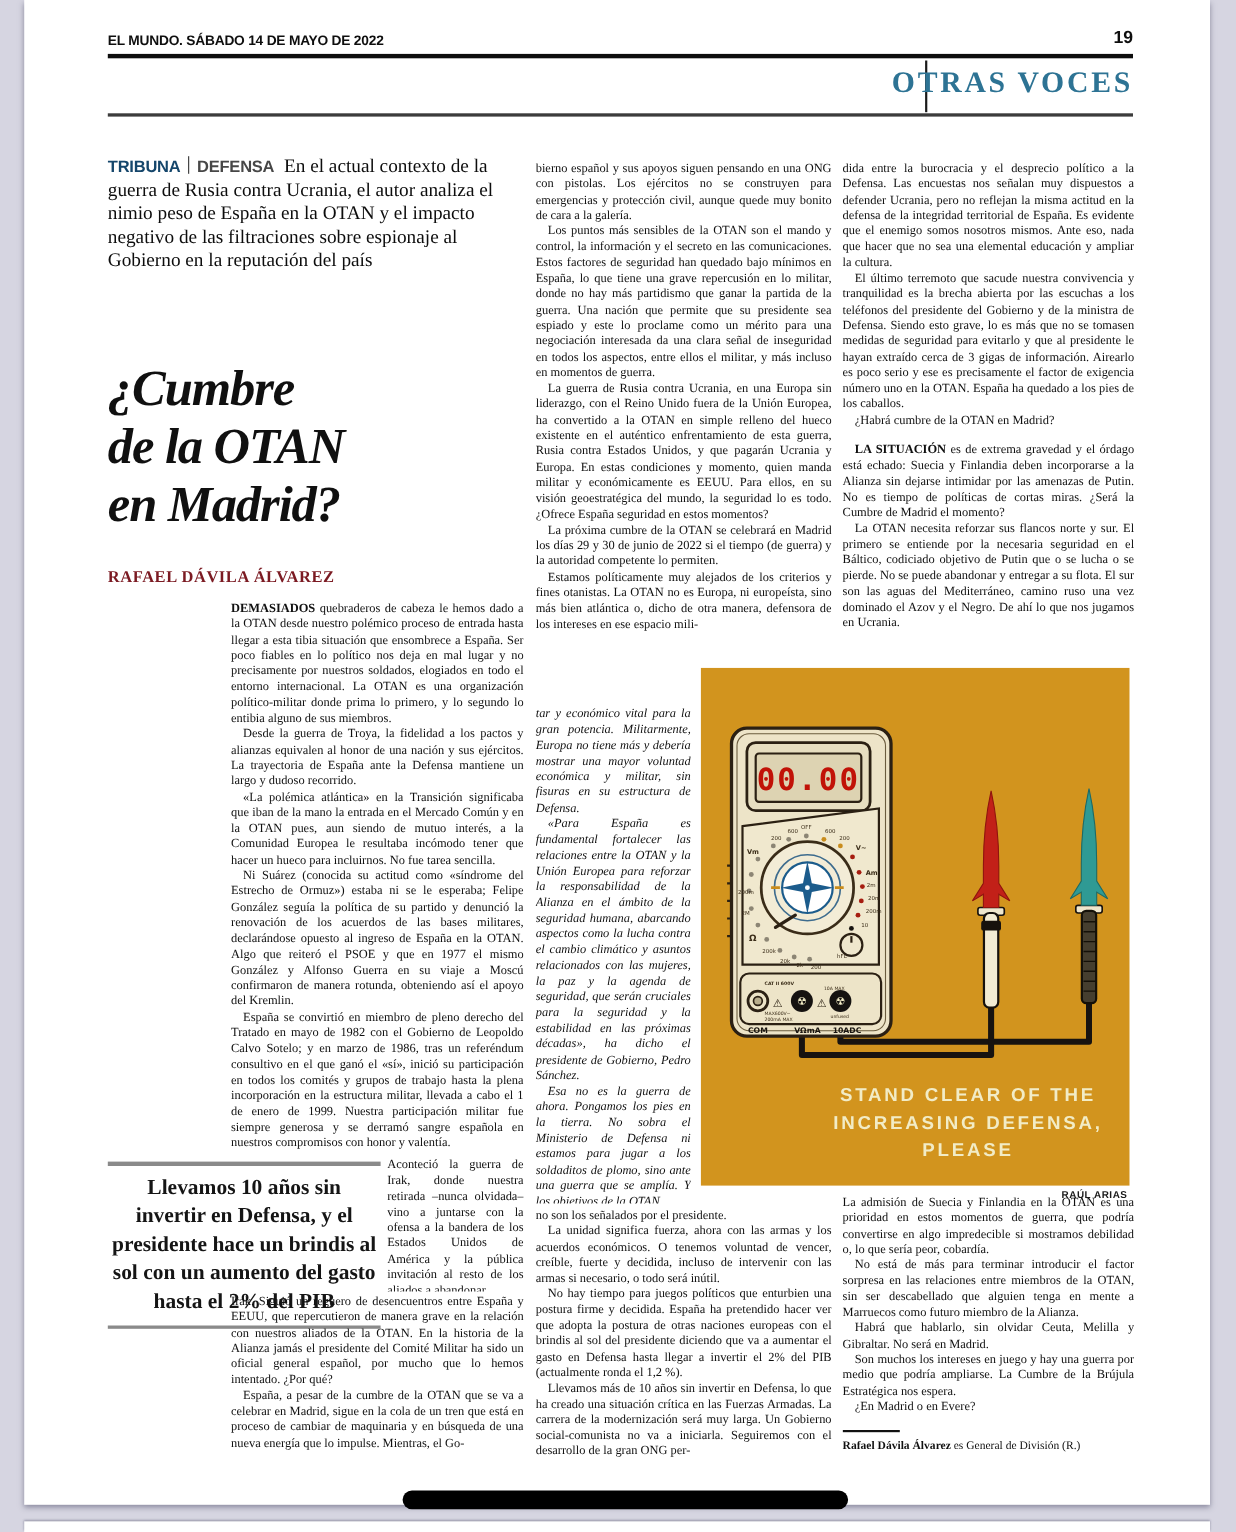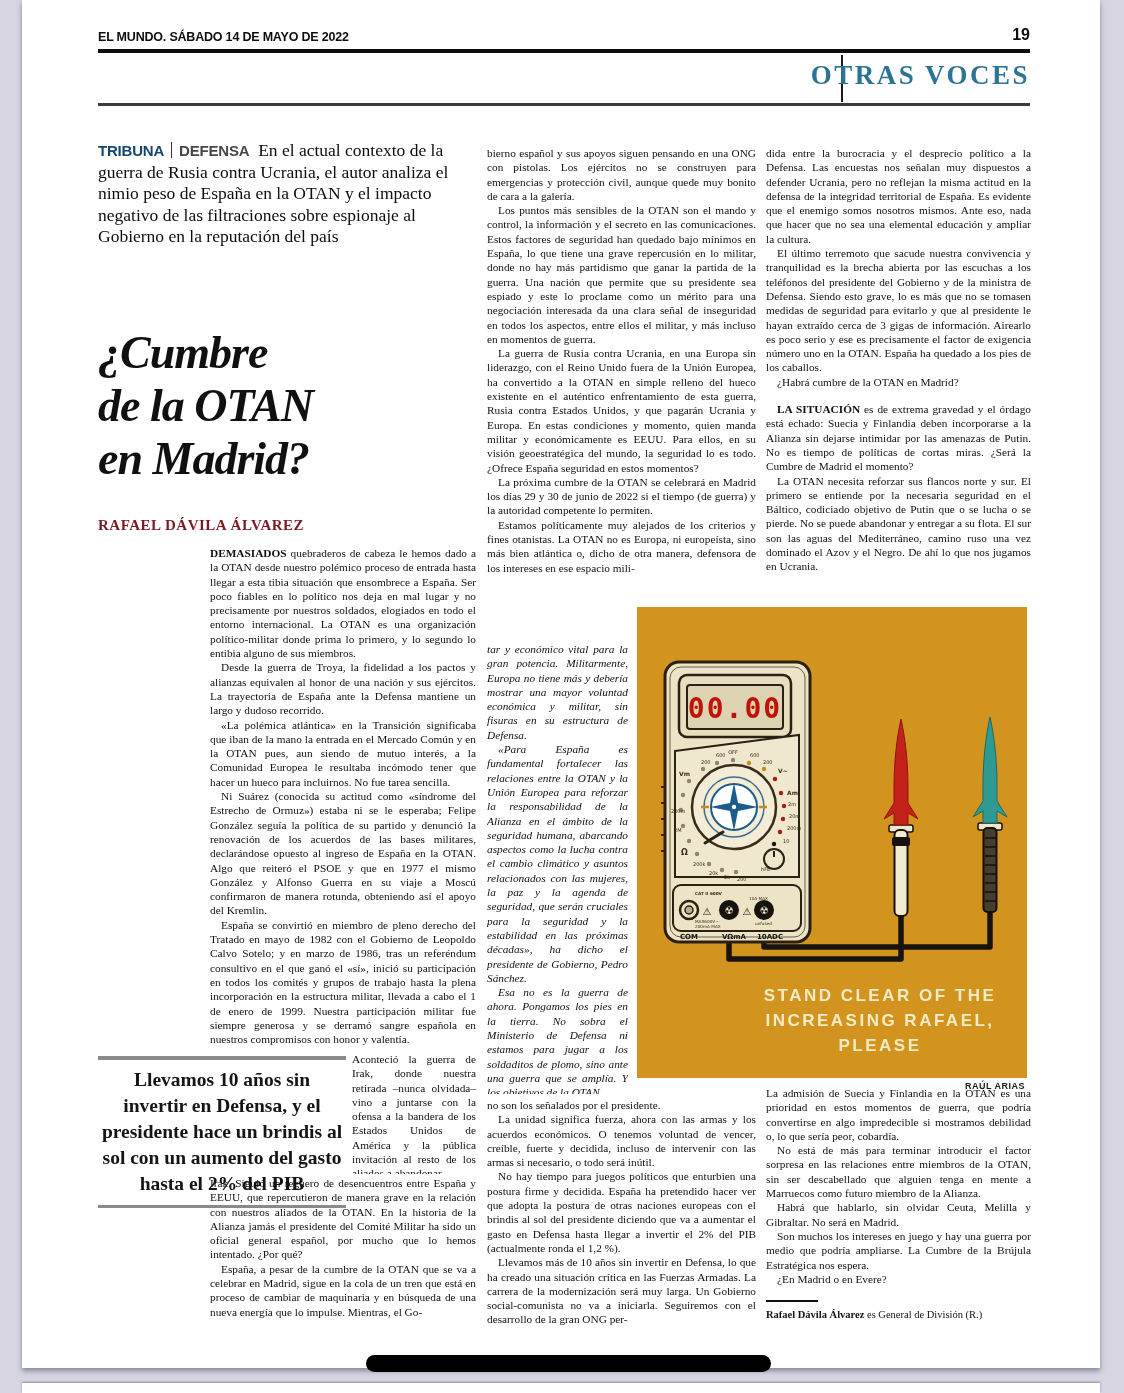--- a/index.html
+++ b/index.html
@@ -259,21 +259,21 @@
 
       <g>
         <rect x="341" y="216" width="24" height="7" rx="2" fill="#efe7cd" stroke="#17120d" stroke-width="1.5"></rect>
         <rect x="346.5" y="221" width="13" height="84" rx="4" fill="#453e2f" stroke="#141008" stroke-width="2"></rect>
         <path d="M348 231h11M348 240h11M348 249h11M348 258h11M348 267h11M348 276h11M348 285h11M348 294h11" stroke="#141008" stroke-width="1.3"></path>
         <path d="M353 110 C349 128 346 152 346 178 L346 194 L336 210 L346 204 L346 216 L360 216 L360 204 L370 210 L360 194 L360 178 C360 152 357 128 353 110 Z" fill="#2f9a94" stroke="#1d6a66" stroke-width="1"></path>
       </g>
     </svg>
     <div class="caption">
       <div>STAND CLEAR OF THE</div>
-      <div>INCREASING RAFAEL,</div>
+      <div>INCREASING DEFENSA,</div>
       <div>PLEASE</div>
     </div>
   </div>
   <div class="abs illo-credit">RAÚL ARIAS</div>
 
 </div>
 
 <div class="abs black-pill"></div>
 <div class="abs next-page"></div>
 

